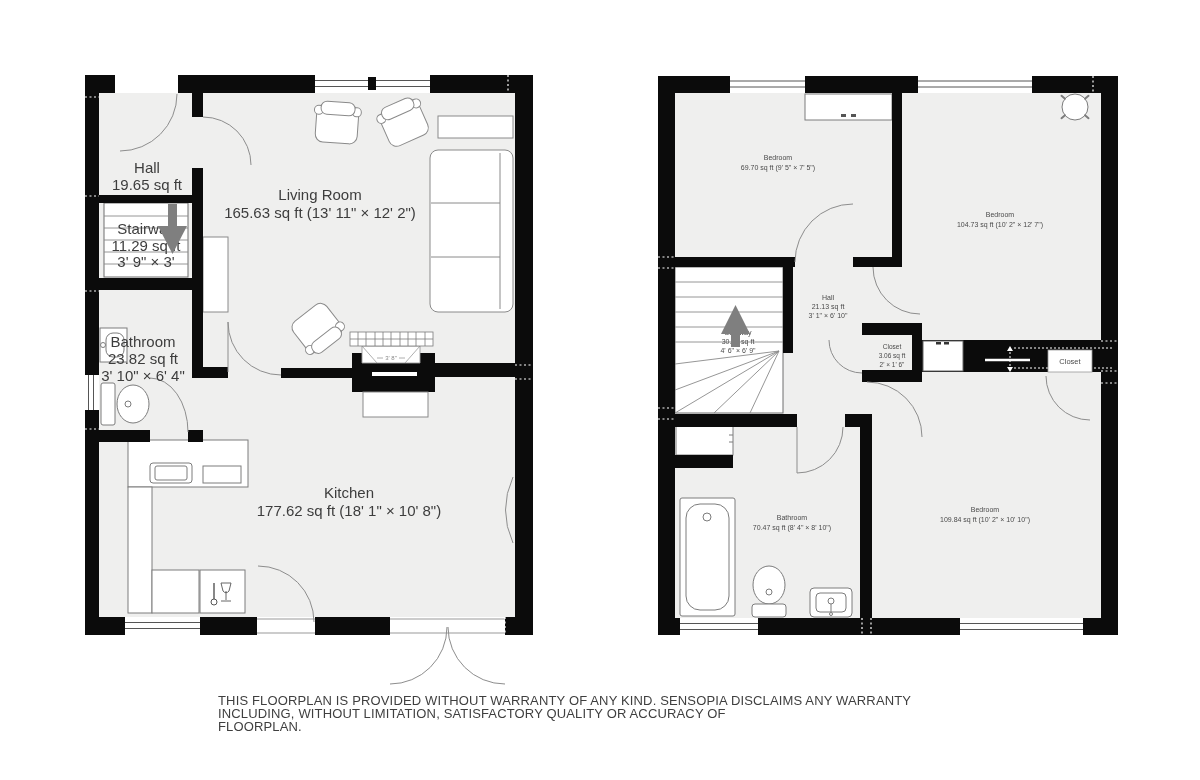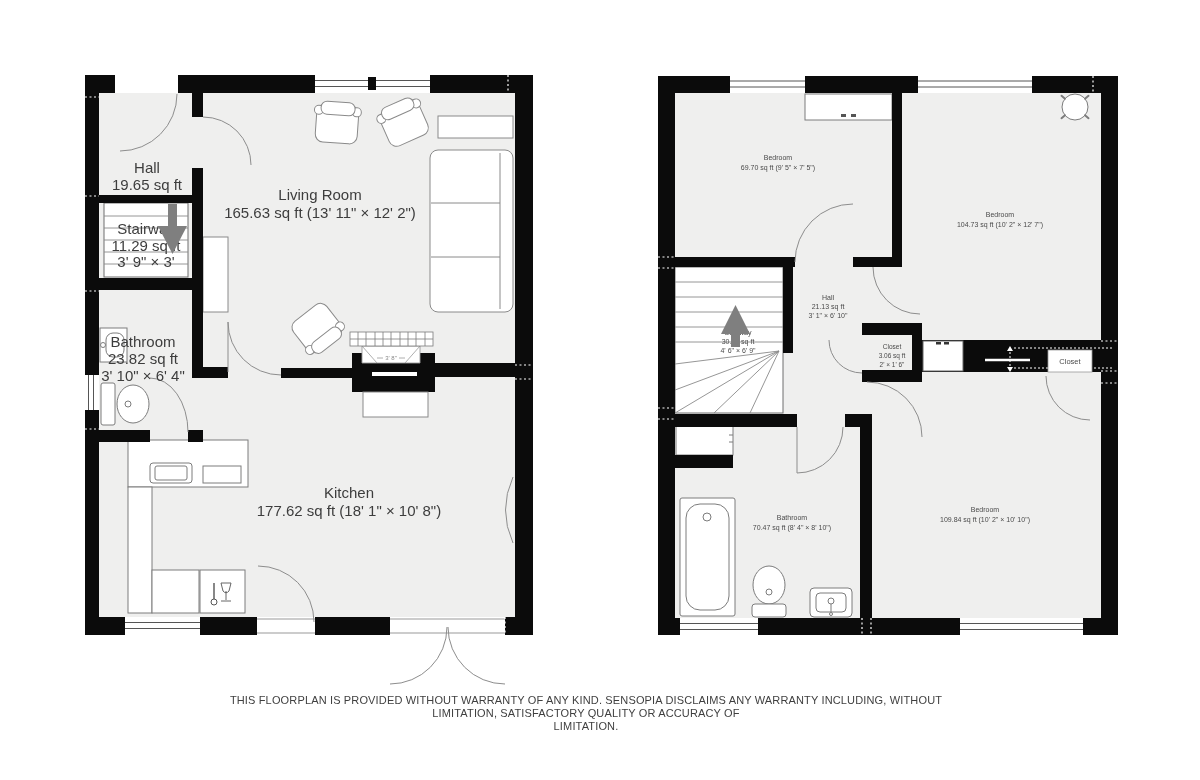--- a/index.html
+++ b/index.html
@@ -5,22 +5,22 @@
   html,body{margin:0;padding:0;background:#ffffff;}
   body{width:1200px;height:780px;position:relative;overflow:hidden;
        font-family:"Liberation Sans", sans-serif;}
   svg{position:absolute;left:0;top:0;}
   svg text{font-family:"Liberation Sans", sans-serif;}
   .room-label-lg{font-size:15px;fill:#3d3d3d;}
   .room-label-sm{font-size:7px;fill:#4a4a4a;}
   .room-label-xs{font-size:6.5px;fill:#4a4a4a;}
   .room-label-md{font-size:7.5px;fill:#4a4a4a;}
   .fp-note{font-size:6px;fill:#8a8a8a;}
-  .disclaimer{position:absolute;left:212px;top:694px;width:748px;
-      font-size:11px;line-height:13px;color:#3f3f3f;letter-spacing:.15px;text-align:center;}
+  .disclaimer{position:absolute;left:218px;top:694px;width:748px;
+      font-size:13px;line-height:13px;color:#3f3f3f;letter-spacing:.15px;}
 </style>
 </head>
 <body>
 
 <svg width="1200" height="780" viewBox="0 0 1200 780">
 
   <g>
     <rect x="99" y="93" width="416" height="524" fill="#efefee"></rect>
 
     <g fill="#ffffff" stroke="#8a8a8a" stroke-width="1">
@@ -334,14 +334,14 @@
 
     <g fill="#7f7f7f">
       <polygon points="721,334 750,334 735.5,305"></polygon>
       <rect x="731" y="334" width="9" height="13"></rect>
     </g>
   </g>
 </svg>
 
 <div class="disclaimer">
   <div>THIS FLOORPLAN IS PROVIDED WITHOUT WARRANTY OF ANY KIND. SENSOPIA DISCLAIMS ANY WARRANTY INCLUDING, WITHOUT LIMITATION, SATISFACTORY QUALITY OR ACCURACY OF</div>
-  <div>LIMITATION.</div>
+  <div>FLOORPLAN.</div>
 </div>
 
 </body></html>

